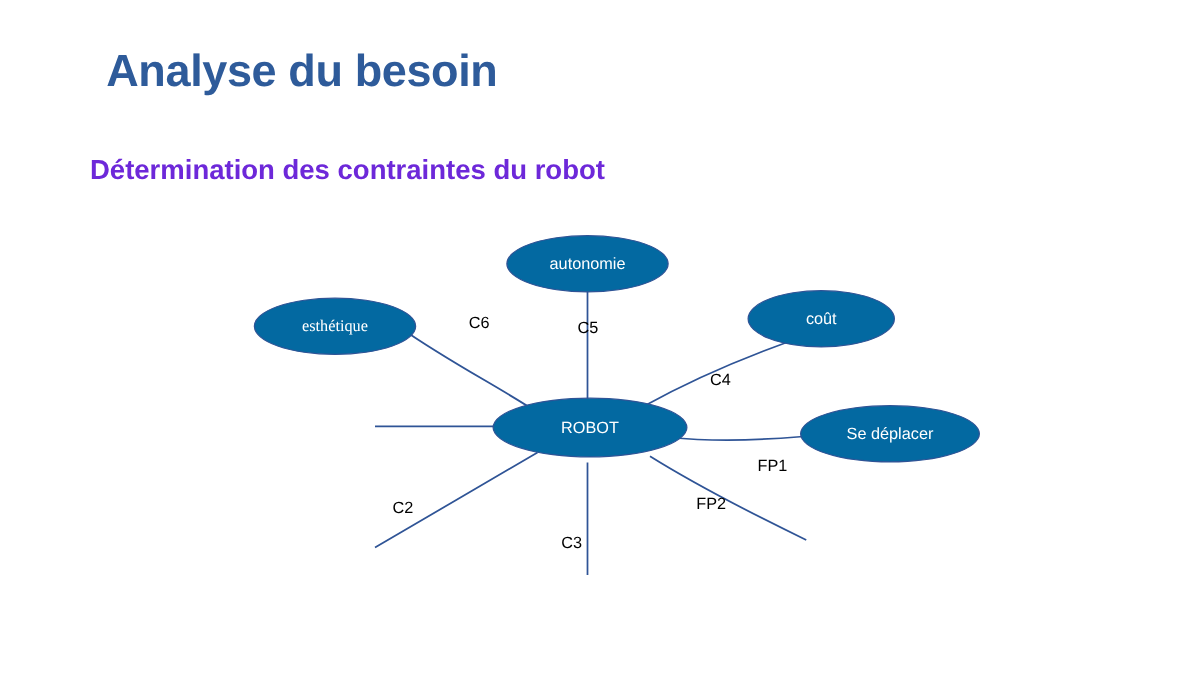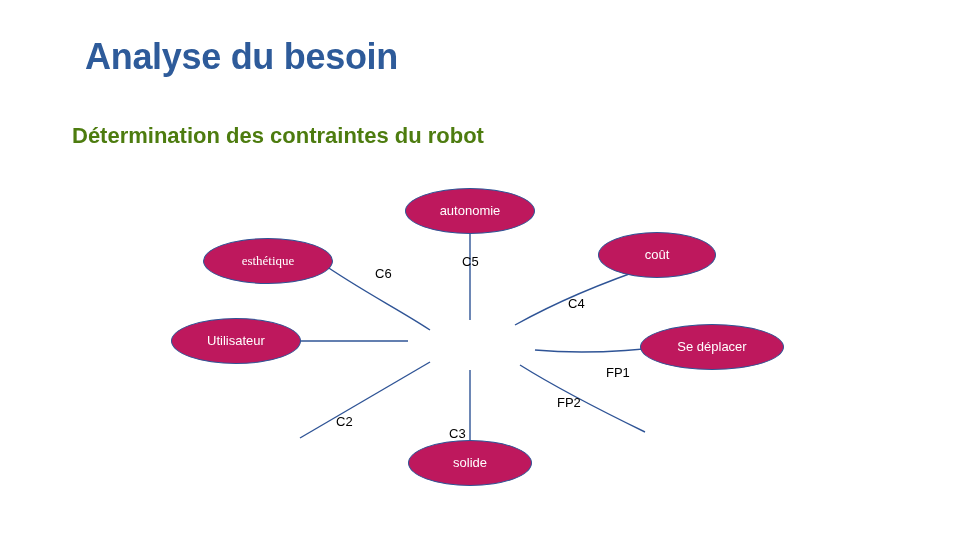--- a/index.html
+++ b/index.html
@@ -30,39 +30,39 @@
     letter-spacing: -0.3px;
     white-space: nowrap;
     margin-left: 13px;
   }
   .subtitle {
     position: absolute;
     left: 72px;
     top: 123px;
     font-size: 22px;
     font-weight: bold;
-    color: #4d7c0f;
+    color: #6d28d9;
     white-space: nowrap;
   }
   .diagram {
     position: absolute;
     left: 0;
     top: 170px;
     width: 960px;
     height: 370px;
   }
   .edges {
     position: absolute;
     left: 0; top: 0;
     width: 960px;
     height: 370px;
   }
   .node {
     position: absolute;
-    background: #be185d;
+    background: #0369a1;
     border: 1px solid #2F5496;
     border-radius: 50%;
     color: #ffffff;
     display: flex;
     align-items: center;
     justify-content: center;
     text-align: center;
     font-size: 13px;
     line-height: 1.15;
     box-sizing: border-box;
@@ -105,51 +105,48 @@
     </div>
 
     <div class="node" style="left: 203px; top: 68px; width: 130px; height: 46px; font-family: Liberation Serif, serif;">
       <span>esthétique</span>
     </div>
 
     <div class="node" style="left: 598px; top: 62px; width: 118px; height: 46px; text-align: center;">
       <span>coût</span>
     </div>
 
-    <div class="node" style="left: 171px; top: 148px; width: 130px; height: 46px;">
-      <span>Utilisateur</span>
+
+    <div class="node" style="left: 394px; top: 148px; width: 156px; height: 48px;">
+      <span>ROBOT</span>
     </div>
-
 
     <div class="node" style="left: 640px; top: 154px; width: 144px; height: 46px;">
       <span>Se déplacer</span>
     </div>
 
 
-    <div class="node" style="left: 408px; top: 270px; width: 124px; height: 46px;">
-      <span>solide</span>
-    </div>
 
 
-    <div class="edge-label" style="left: 375px; top: 96px;">
+    <div class="edge-label" style="left: 375px; top: 80px;">
       <span>C6</span>
     </div>
     <div class="edge-label" style="left: 462px; top: 84px;">
       <span>C5</span>
     </div>
     <div class="edge-label" style="left: 568px; top: 126px;">
       <span>C4</span>
     </div>
     <div class="edge-label" style="left: 606px; top: 195px;">
       <span>FP1</span>
     </div>
     <div class="edge-label" style="left: 557px; top: 225px;">
       <span>FP2</span>
     </div>
-    <div class="edge-label" style="left: 336px; top: 228px; margin-top: 16px;">
+    <div class="edge-label" style="left: 314px; top: 228px;">
       <span>C2</span>
     </div>
     <div class="edge-label" style="left: 449px; top: 236px; margin-top: 20px;">
       <span>C3</span>
     </div>
 
   </div>
 </div>
 
 </body></html>

